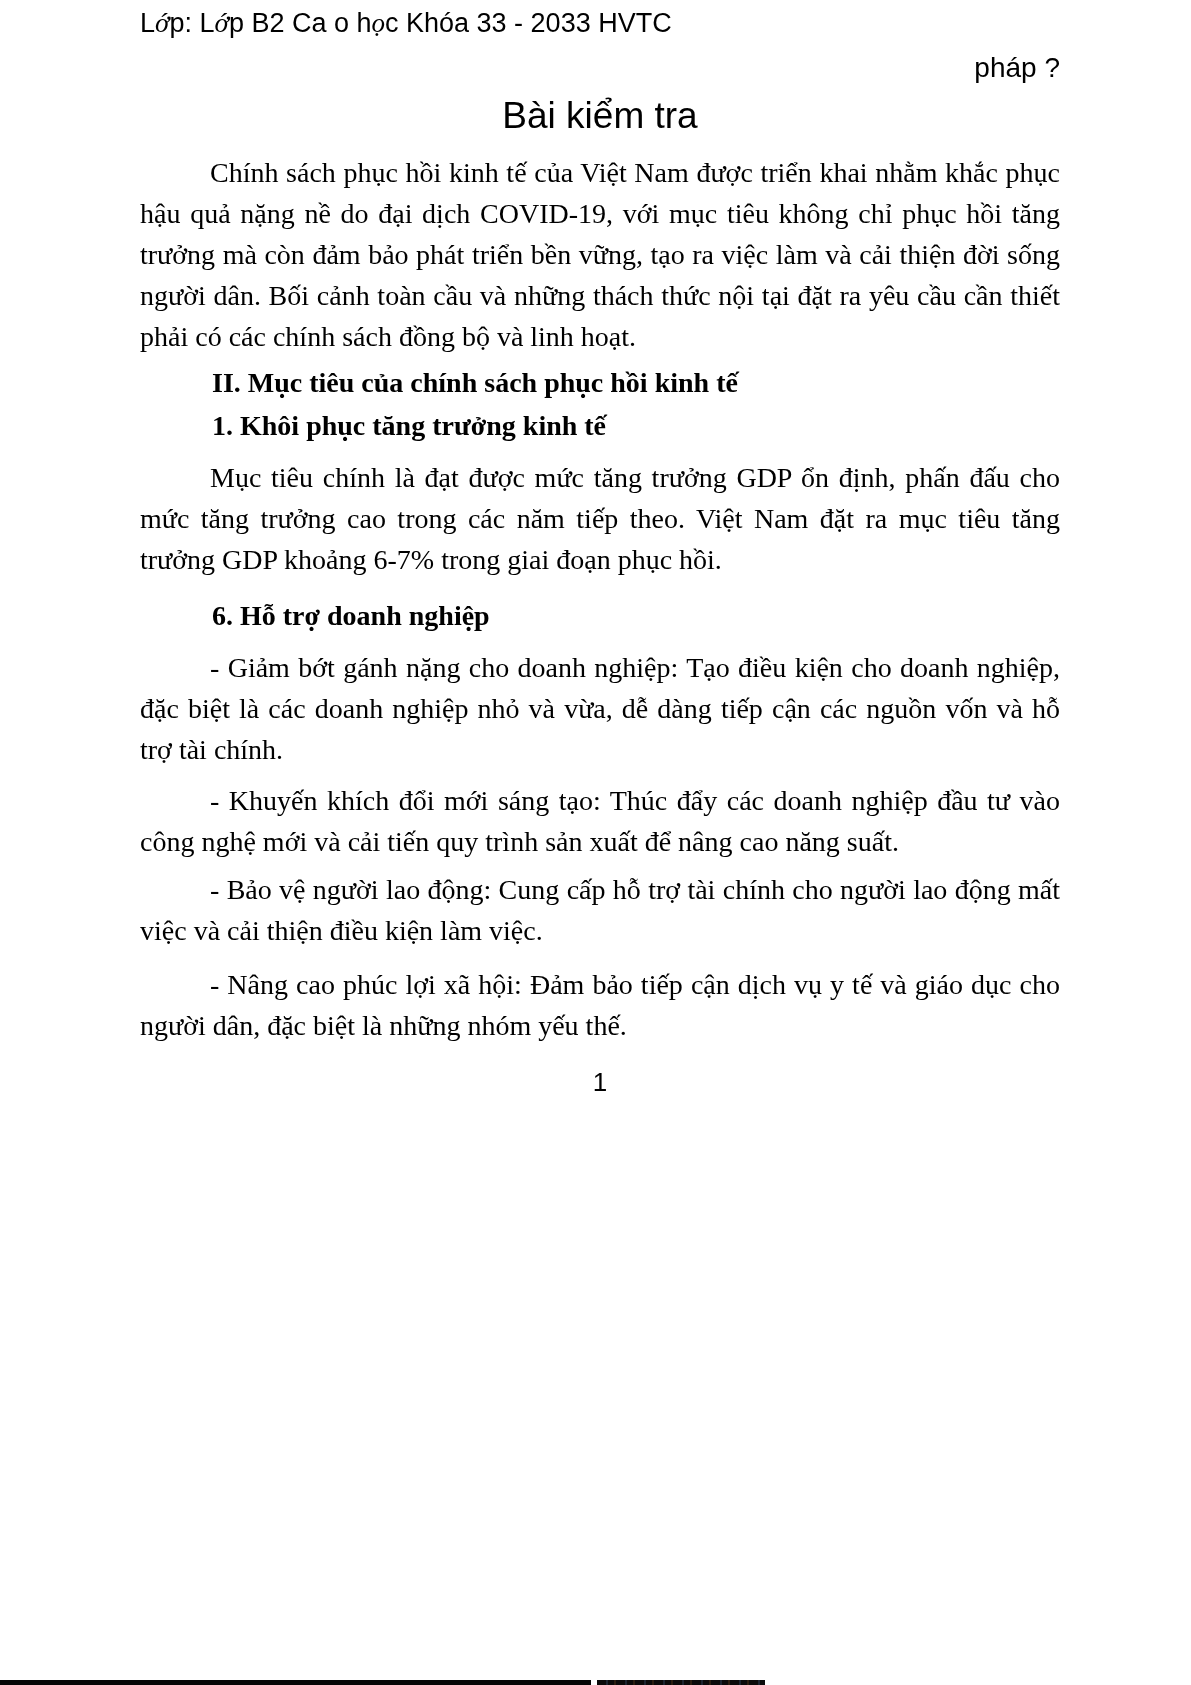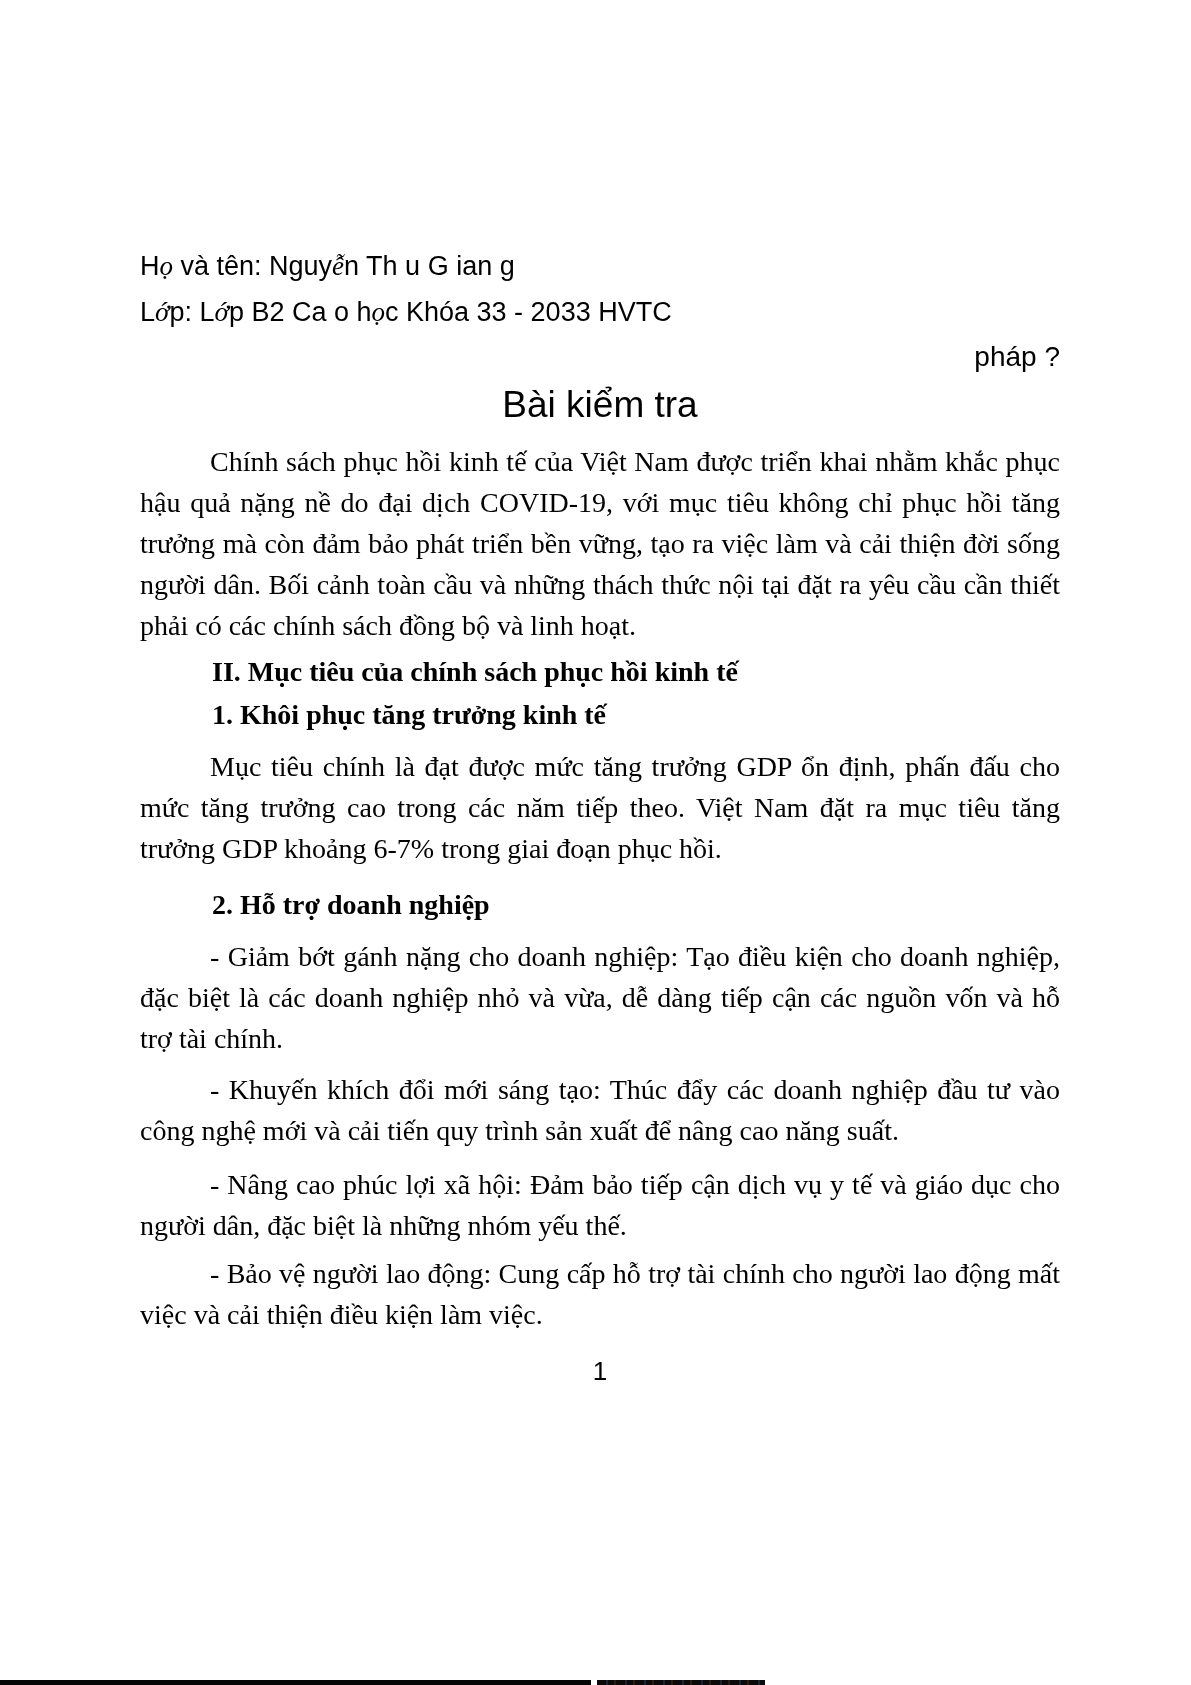--- a/index.html
+++ b/index.html
@@ -49,40 +49,39 @@
     background:repeating-linear-gradient(90deg,
       #0a0a0a 0 9px, #1b2430 9px 11px, #0a0a0a 11px 17px, #2a1d10 17px 19px);
   }
 </style>
 </head>
 <body>
 
 <div class="page">
   <div class="content">
 
-    <div class="hdr" style="margin-top:243px"><span>H</span><span class="sub">ọ</span><span> và tên: Nguy</span><span class="sub">ễ</span><span>n Th u G ian g</span></div>
 
     <div class="hdr"><span>L</span><span class="sub">ớ</span><span>p: L</span><span class="sub">ớ</span><span>p B2 Ca o h</span><span class="sub">ọ</span><span>c Khóa 33 - 2033 HVTC</span></div>
 
     <div class="prompt-line2">pháp ?</div>
 
     <div class="doc-title">Bài kiểm tra</div>
 
     <div class="para" style="margin-top:9px">Chính sách phục hồi kinh tế của Việt Nam được triển khai nhằm khắc phục hậu quả nặng nề do đại dịch COVID-19, với mục tiêu không chỉ phục hồi tăng trưởng mà còn đảm bảo phát triển bền vững, tạo ra việc làm và cải thiện đời sống người dân. Bối cảnh toàn cầu và những thách thức nội tại đặt ra yêu cầu cần thiết phải có các chính sách đồng bộ và linh hoạt.</div>
 
     <div class="h-sec" style="margin-top:5px">II. Mục tiêu của chính sách phục hồi kinh tế</div>
 
     <div class="h-sec" style="margin-top:2px">1. Khôi phục tăng trưởng kinh tế</div>
     <div class="para" style="margin-top:11px">Mục tiêu chính là đạt được mức tăng trưởng GDP ổn định, phấn đấu cho mức tăng trưởng cao trong các năm tiếp theo. Việt Nam đặt ra mục tiêu tăng trưởng GDP khoảng 6-7% trong giai đoạn phục hồi.</div>
 
-    <div class="h-sec" style="margin-top:15px">2. Hỗ trợ doanh nghiệp</div>
+    <div class="h-sec" style="margin-top:15px">6. Hỗ trợ doanh nghiệp</div>
     <div class="para" style="margin-top:11px">- Giảm bớt gánh nặng cho doanh nghiệp: Tạo điều kiện cho doanh nghiệp, đặc biệt là các doanh nghiệp nhỏ và vừa, dễ dàng tiếp cận các nguồn vốn và hỗ trợ tài chính.</div>
     <div class="para" style="margin-top:10px">- Khuyến khích đổi mới sáng tạo: Thúc đẩy các doanh nghiệp đầu tư vào công nghệ mới và cải tiến quy trình sản xuất để nâng cao năng suất.</div>
 
+    <div class="para" style="margin-top:7px">- Bảo vệ người lao động: Cung cấp hỗ trợ tài chính cho người lao động mất việc và cải thiện điều kiện làm việc.</div>
     <div class="para" style="margin-top:13px">- Nâng cao phúc lợi xã hội: Đảm bảo tiếp cận dịch vụ y tế và giáo dục cho người dân, đặc biệt là những nhóm yếu thế.</div>
-    <div class="para" style="margin-top:7px">- Bảo vệ người lao động: Cung cấp hỗ trợ tài chính cho người lao động mất việc và cải thiện điều kiện làm việc.</div>
 
     <div class="pagenum" style="margin-top:21px">1</div>
   </div>
 
   <div class="bottom-bar bar-left"></div>
   <div class="bottom-bar bar-right"></div>
 </div>
 
 </body></html>

